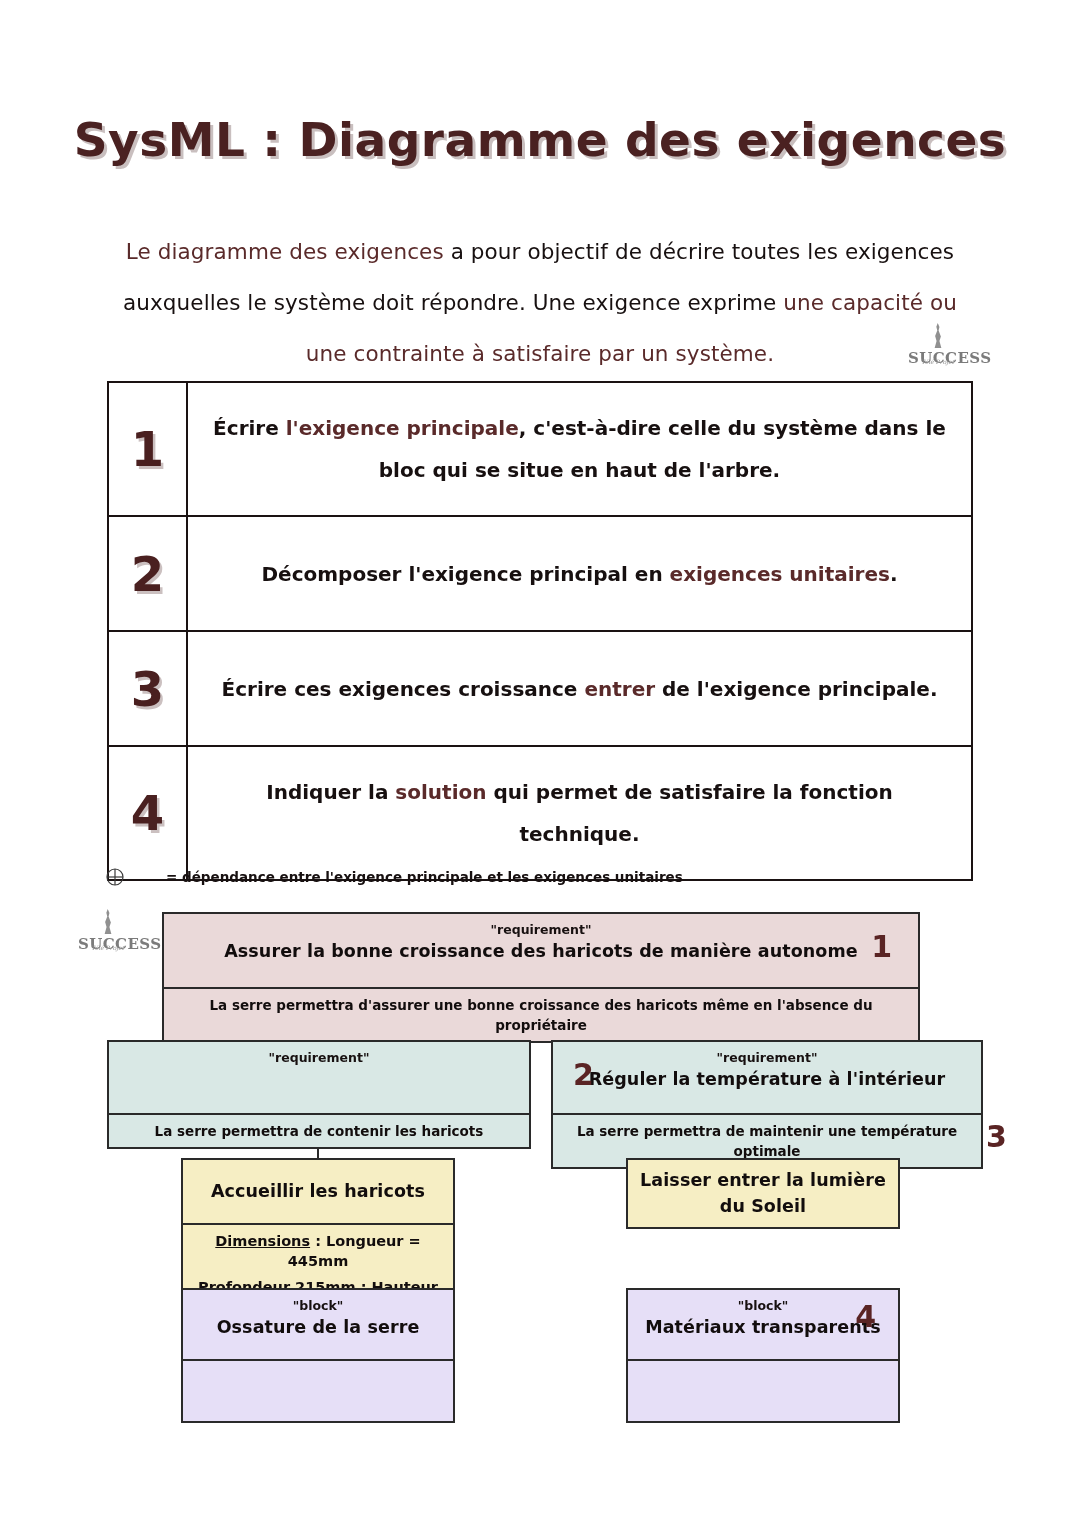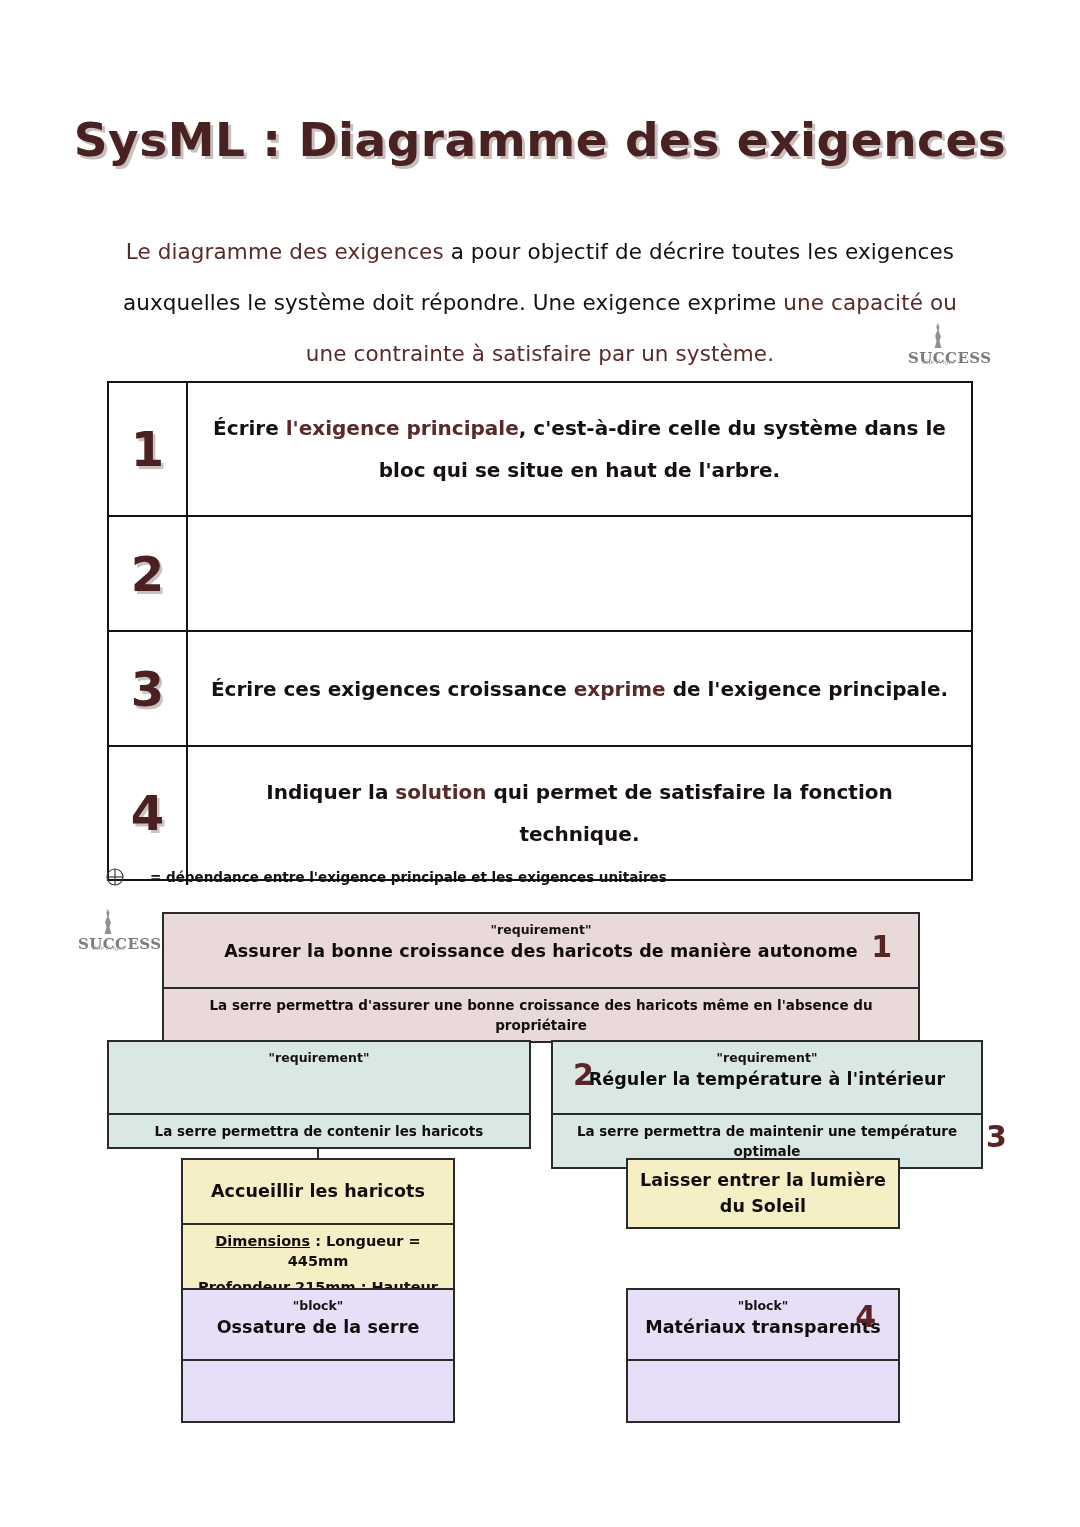--- a/index.html
+++ b/index.html
@@ -125,21 +125,21 @@
     color: #171010;
   }
   .step-text .accent { color: #5a2a2a; }
 
   
   .legend {
     position: absolute;
     left: 104px; top: 866px;
     display: flex;
     align-items: center;
-    gap: 0px;
+    gap: 16px;
   }
   .legend-icon {
     width: 22px; height: 22px;
     flex: 0 0 22px;
   }
   .legend-text {
     margin-left: 24px;
     font-size: 13.5px;
     font-weight: bold;
     color: #171010;
@@ -262,26 +262,29 @@
 
   <div class="step-row">
     <div class="step-num">1</div>
     <div class="step-text">
       <span><span>Écrire </span><span class="accent">l'exigence principale</span><span>, c'est-à-dire celle du système dans le bloc qui se situe en haut de l'arbre.</span></span>
     </div>
   </div>
 
   <div class="step-row">
     <div class="step-num">2</div>
+    <div class="step-text">
+      <span><span>Décomposer l'exigence principal en </span><span class="accent">exigences unitaires</span><span>.</span></span>
+    </div>
   </div>
 
   <div class="step-row">
     <div class="step-num">3</div>
     <div class="step-text">
-      <span><span>Écrire ces exigences croissance </span><span class="accent">exprime</span><span> de l'exigence principale.</span></span>
+      <span><span>Écrire ces exigences croissance </span><span class="accent">entrer</span><span> de l'exigence principale.</span></span>
     </div>
   </div>
 
   <div class="step-row">
     <div class="step-num">4</div>
     <div class="step-text">
       <span><span>Indiquer la </span><span class="accent">solution</span><span> qui permet de satisfaire la fonction technique.</span></span>
     </div>
   </div>
 

